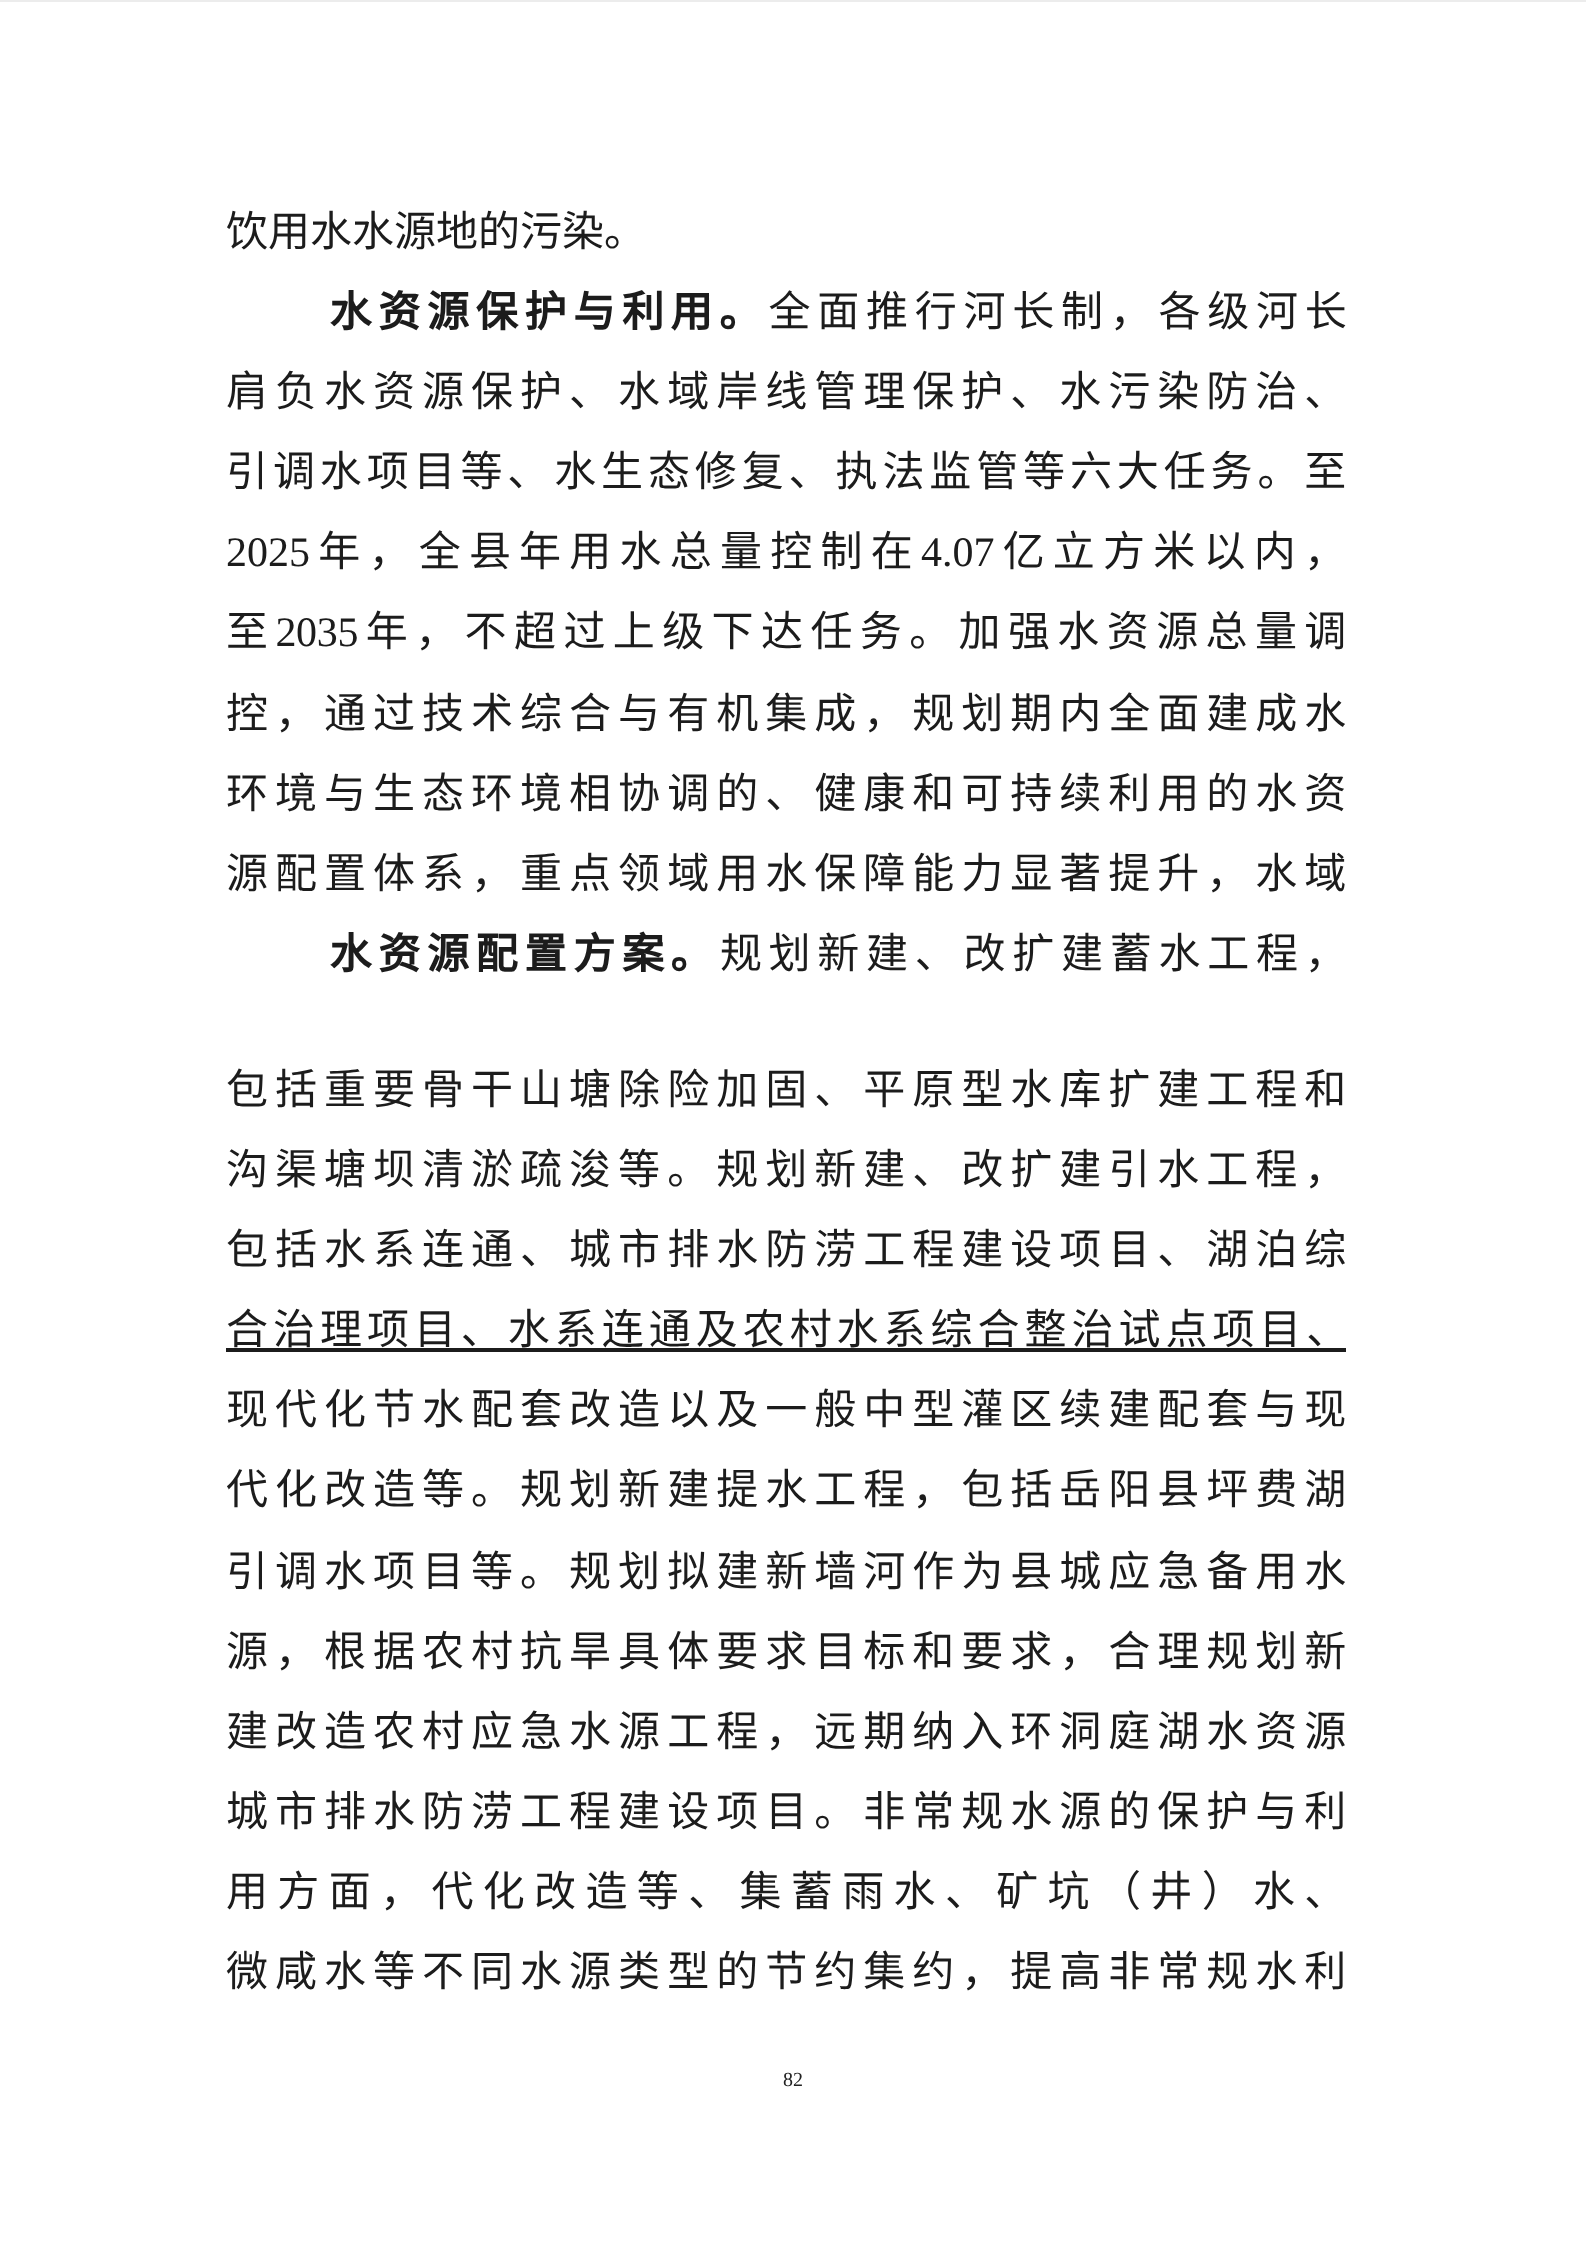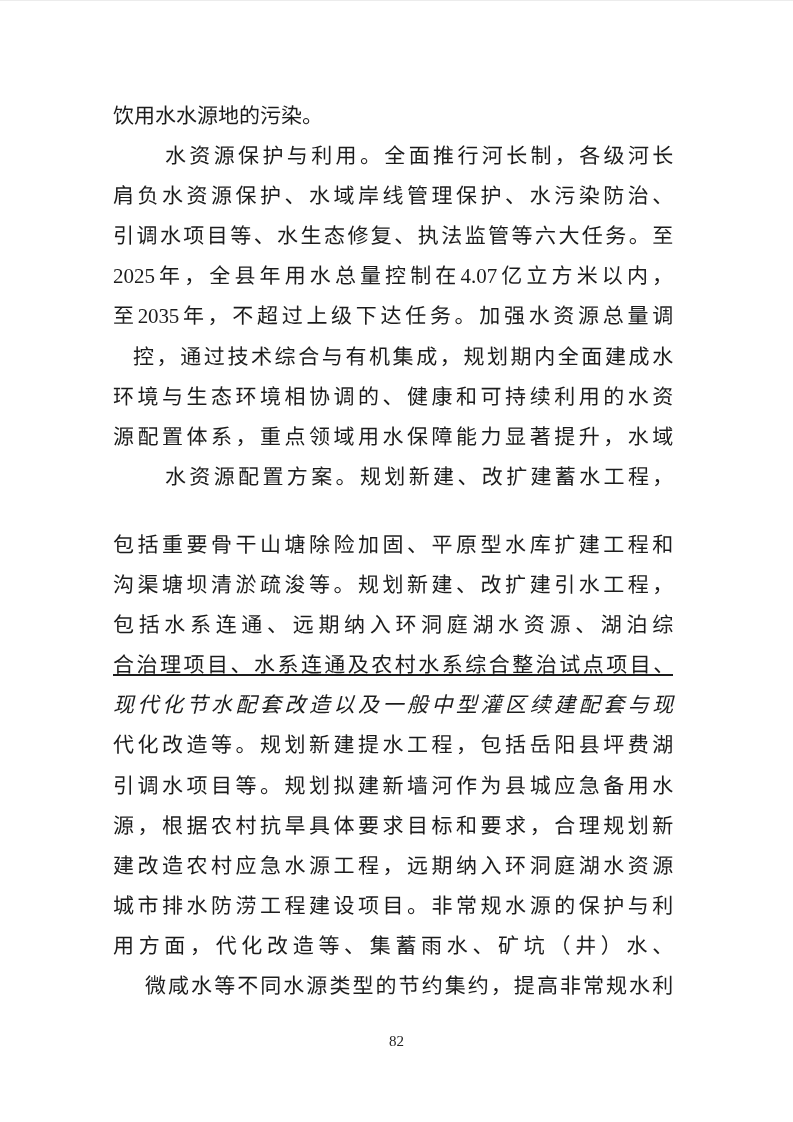--- a/index.html
+++ b/index.html
@@ -34,56 +34,56 @@
     text-justify: inter-character;
     letter-spacing: 0;
   }
   .line.para-end {
     text-align-last: left;
   }
   .line.indent {
     text-indent: 52px;
   }
   .seg-bold {
-    font-weight: normal;
+    font-weight: bold;
     margin-top: 29px;
   }
   .page-number {
     position: absolute;
     top: 1031px;
     left: 0;
     width: 100%;
     text-align: center;
-    font-size: 15px;
+    font-size: 10px;
     line-height: 18px;
     color: #222222;
   }
 </style>
 </head>
 <body>
 
 <div class="page">
   <div class="doc">
       <div class="line para-end" style=""><span>饮用水水源地的污染。</span></div>
       <div class="line indent" style="letter-spacing: -0.33px;"><span class="seg-bold">水资源保护与利用。</span><span>全面推行河长制，各级河长</span></div>
       <div class="line" style="letter-spacing: -0.17px;"><span>肩负水资源保护、水域岸线管理保护、水污染防治、</span></div>
       <div class="line" style="letter-spacing: -0.17px;"><span>引调水项目等、水生态修复、执法监管等六大任务。至</span></div>
       <div class="line" style=""><span>2025年，全县年用水总量控制在4.07亿立方米以内，</span></div>
       <div class="line" style="letter-spacing: -0.16px;"><span>至2035年，不超过上级下达任务。加强水资源总量调</span></div>
-      <div class="line" style="letter-spacing: -0.17px; margin-left: 20px;"><span>控，通过技术综合与有机集成，规划期内全面建成水</span></div>
+      <div class="line" style="letter-spacing: -0.17px;"><span>控，通过技术综合与有机集成，规划期内全面建成水</span></div>
       <div class="line" style="letter-spacing: -0.17px;"><span>环境与生态环境相协调的、健康和可持续利用的水资</span></div>
       <div class="line" style="letter-spacing: -0.17px;"><span>源配置体系，重点领域用水保障能力显著提升，水域</span></div>
       <div class="line indent" style="letter-spacing: -0.33px;"><span class="seg-bold">水资源配置方案。</span><span>规划新建、改扩建蓄水工程，</span></div>
       <div class="line" style="letter-spacing: -0.17px; margin-top: 28px;"><span>包括重要骨干山塘除险加固、平原型水库扩建工程和</span></div>
       <div class="line" style="letter-spacing: -0.17px;"><span>沟渠塘坝清淤疏浚等。规划新建、改扩建引水工程，</span></div>
-      <div class="line" style="letter-spacing: -0.17px;"><span>包括水系连通、远期纳入环洞庭湖水资源、湖泊综</span></div>
+      <div class="line" style="letter-spacing: -0.17px;"><span>包括水系连通、城市排水防涝工程建设项目、湖泊综</span></div>
       <div class="line" style="letter-spacing: -1.17px; text-decoration: underline;"><span>合治理项目、水系连通及农村水系综合整治试点项目、</span></div>
-      <div class="line" style="letter-spacing: -0.17px; font-style: italic;"><span>现代化节水配套改造以及一般中型灌区续建配套与现</span></div>
+      <div class="line" style="letter-spacing: -0.17px;"><span>现代化节水配套改造以及一般中型灌区续建配套与现</span></div>
       <div class="line" style="letter-spacing: -0.17px;"><span>代化改造等。规划新建提水工程，包括岳阳县坪费湖</span></div>
       <div class="line" style="letter-spacing: -0.17px;"><span>引调水项目等。规划拟建新墙河作为县城应急备用水</span></div>
       <div class="line" style="letter-spacing: -0.17px;"><span>源，根据农村抗旱具体要求目标和要求，合理规划新</span></div>
       <div class="line" style="letter-spacing: -0.17px;"><span>建改造农村应急水源工程，远期纳入环洞庭湖水资源</span></div>
       <div class="line" style="letter-spacing: -0.17px;"><span>城市排水防涝工程建设项目。非常规水源的保护与利</span></div>
       <div class="line" style="letter-spacing: -0.17px;"><span>用方面，代化改造等、集蓄雨水、矿坑（井）水、</span></div>
-      <div class="line" style="letter-spacing: -0.17px; margin-left: 32px;"><span>微咸水等不同水源类型的节约集约，提高非常规水利</span></div>
+      <div class="line" style="letter-spacing: -0.17px;"><span>微咸水等不同水源类型的节约集约，提高非常规水利</span></div>
     </div>
   <div class="page-number">82</div>
 </div>
 
 </body></html>

